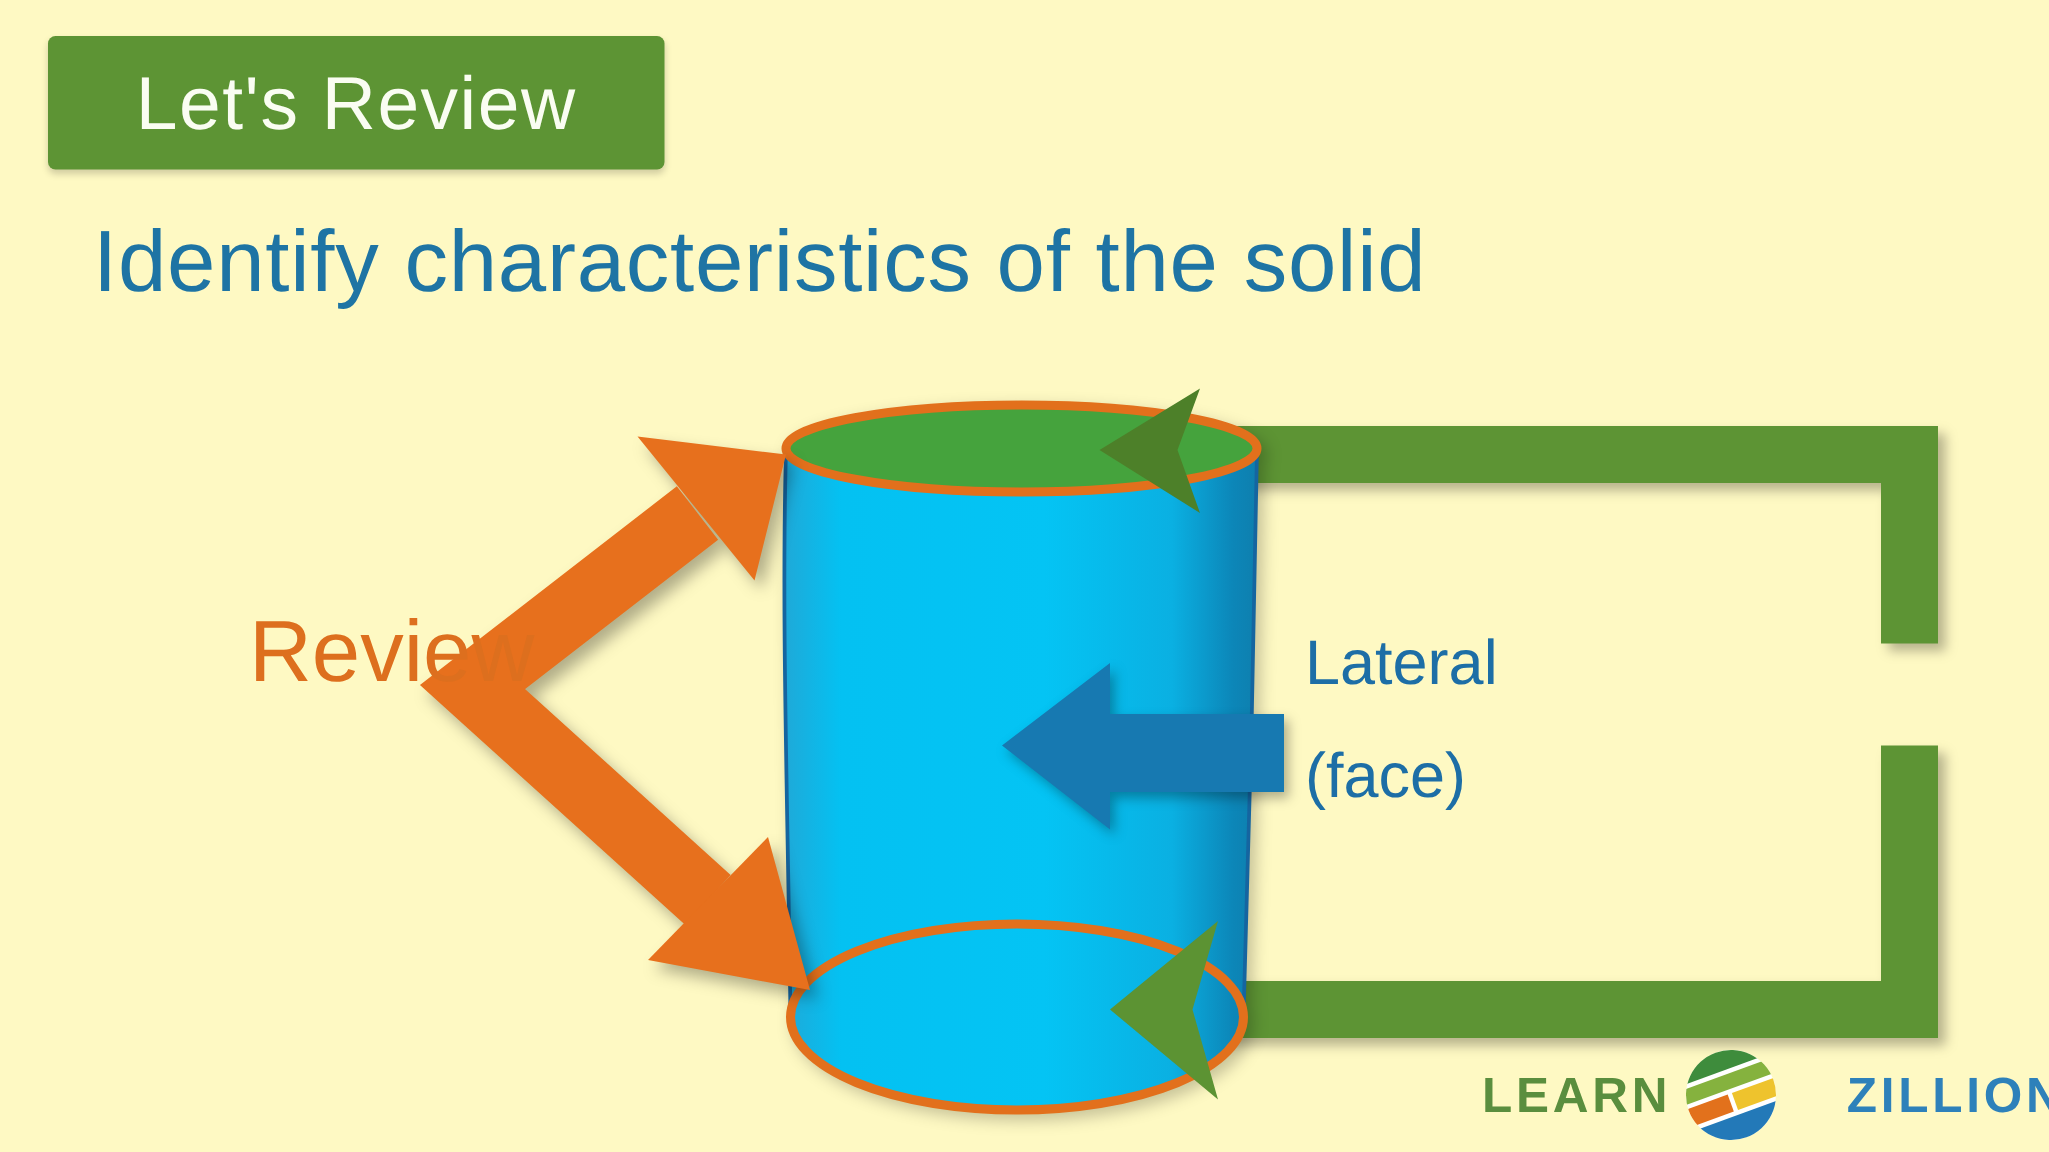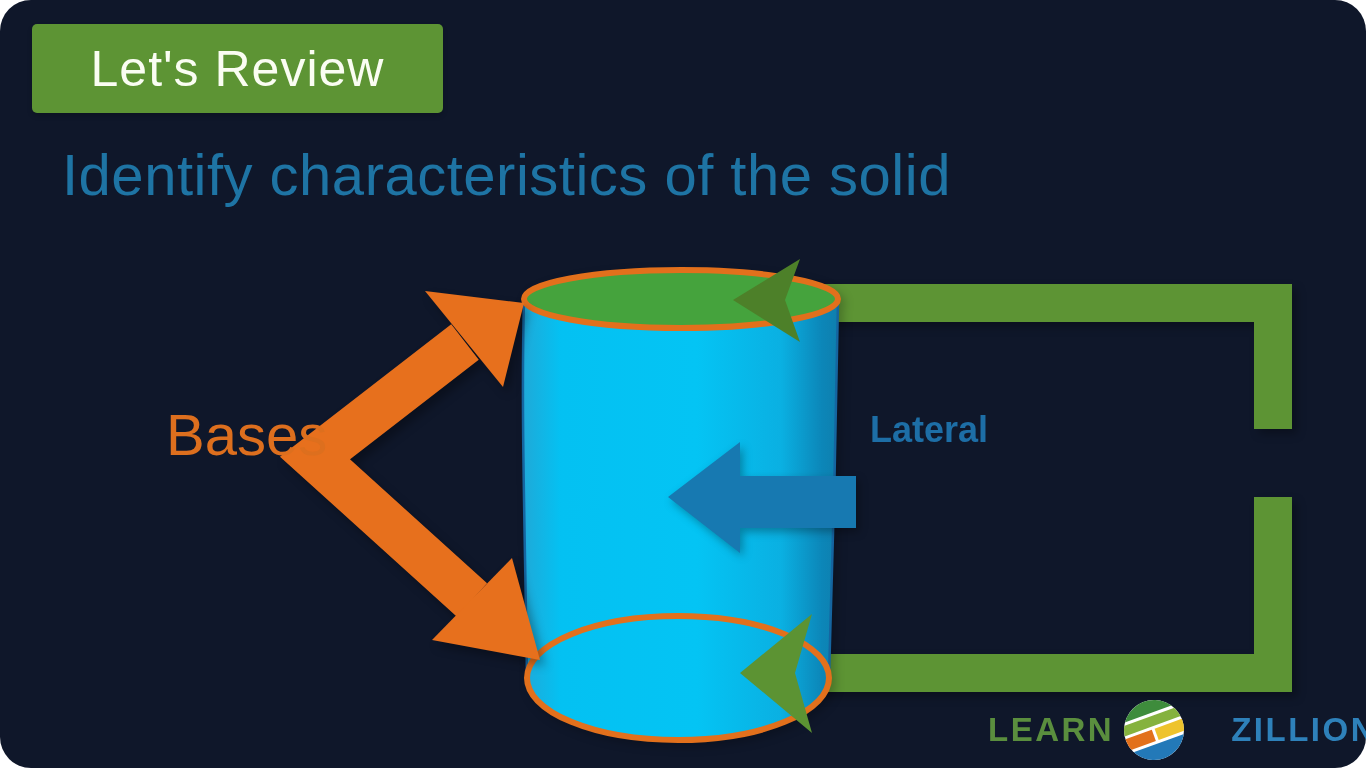--- a/index.html
+++ b/index.html
@@ -1,26 +1,26 @@
 <!DOCTYPE html>
 <html><head>
 <meta charset="utf-8">
 <style>
   html,body{margin:0;padding:0;background:#ffffff;width:1366px;height:768px;overflow:hidden;
             font-family:"Liberation Sans", sans-serif;}
-  .stage{position:relative;width:1366px;height:768px;background:#0f172a;border-radius:31px;}
+  .stage{position:relative;width:1366px;height:768px;background:#fef9c3;}
   .diagram-svg{position:absolute;left:0;top:0;z-index:1;}
   .txt{position:absolute;z-index:3;white-space:nowrap;line-height:1;}
   .banner{position:absolute;left:32px;top:24px;width:411px;height:89px;background:#5d9434;
           border-radius:5px;z-index:3;display:flex;align-items:center;justify-content:center;
           box-shadow:0 3px 5px rgba(0,0,0,0.18);}
   .banner span{color:#fafdf2;font-size:50px;letter-spacing:1px;}
   .title{left:62px;top:146px;font-size:58px;color:#1e74a4;letter-spacing:0.5px;text-align:right;}
   .edges-label{left:166px;top:406px;font-size:58px;color:#dd6f1e;}
-  .lateral-label{left:870px;top:392px;font-size:36px;color:#1d6ea6;line-height:75px;font-weight:bold;}
+  .lateral-label{left:870px;top:404px;font-size:42px;color:#1d6ea6;line-height:75px;}
   .bases-label{left:1152px;top:430px;font-size:54px;color:#5d9434;}
   .logo{position:absolute;left:988px;top:698px;z-index:3;display:flex;align-items:center;gap:8px;}
   .logo .learn{font-size:33px;letter-spacing:2.5px;color:#5a8e3e;font-weight:bold;}
   .logo .zillion{font-size:33px;letter-spacing:2.5px;color:#2e81ba;font-weight:bold;margin-left:37px;}
   .sh-frame{filter:drop-shadow(5px 5px 4px rgba(0,0,0,0.28));}
   .sh-cyl{filter:drop-shadow(4px 4px 5px rgba(0,0,0,0.22));}
   .sh-chev{filter:drop-shadow(5px 6px 5px rgba(0,0,0,0.30));}
   .sh-blue{filter:drop-shadow(3px 4px 4px rgba(0,0,0,0.30));}
 </style>
 </head>
@@ -70,24 +70,25 @@
 
     <polygon class="sh-blue" points="668,497 740,442 740,476 856,476 856,528 740,528 740,553" fill="#1779b1"></polygon>
   </svg>
 
   <div class="banner">
     <span>Let's Review</span>
   </div>
 
   <div class="txt title">Identify characteristics of the solid</div>
 
-  <div class="txt edges-label">Bases</div>
+  <div class="txt edges-label">Review</div>
 
   <div class="txt lateral-label">
     <div>Lateral</div>
+    <div>(face)</div>
   </div>
 
 
   <div class="logo">
     <span class="learn">LEARN</span>
     <svg width="64" height="64" viewBox="0 0 64 64">
       <defs>
         <clipPath id="globeClip">
             <circle cx="32" cy="32" r="30"></circle>
           </clipPath>

